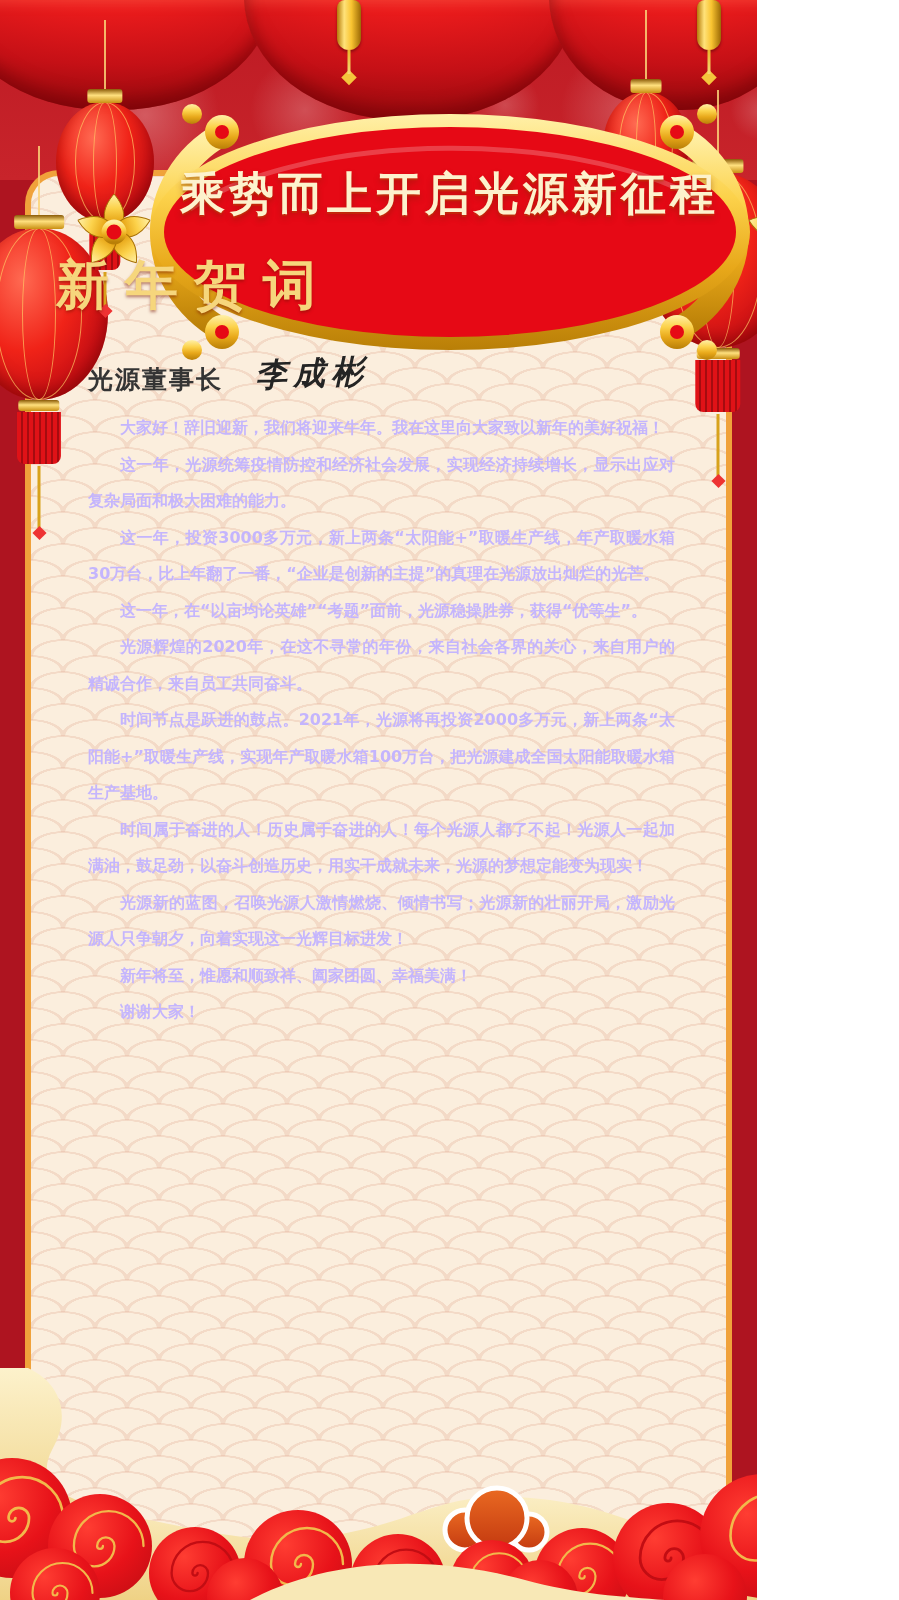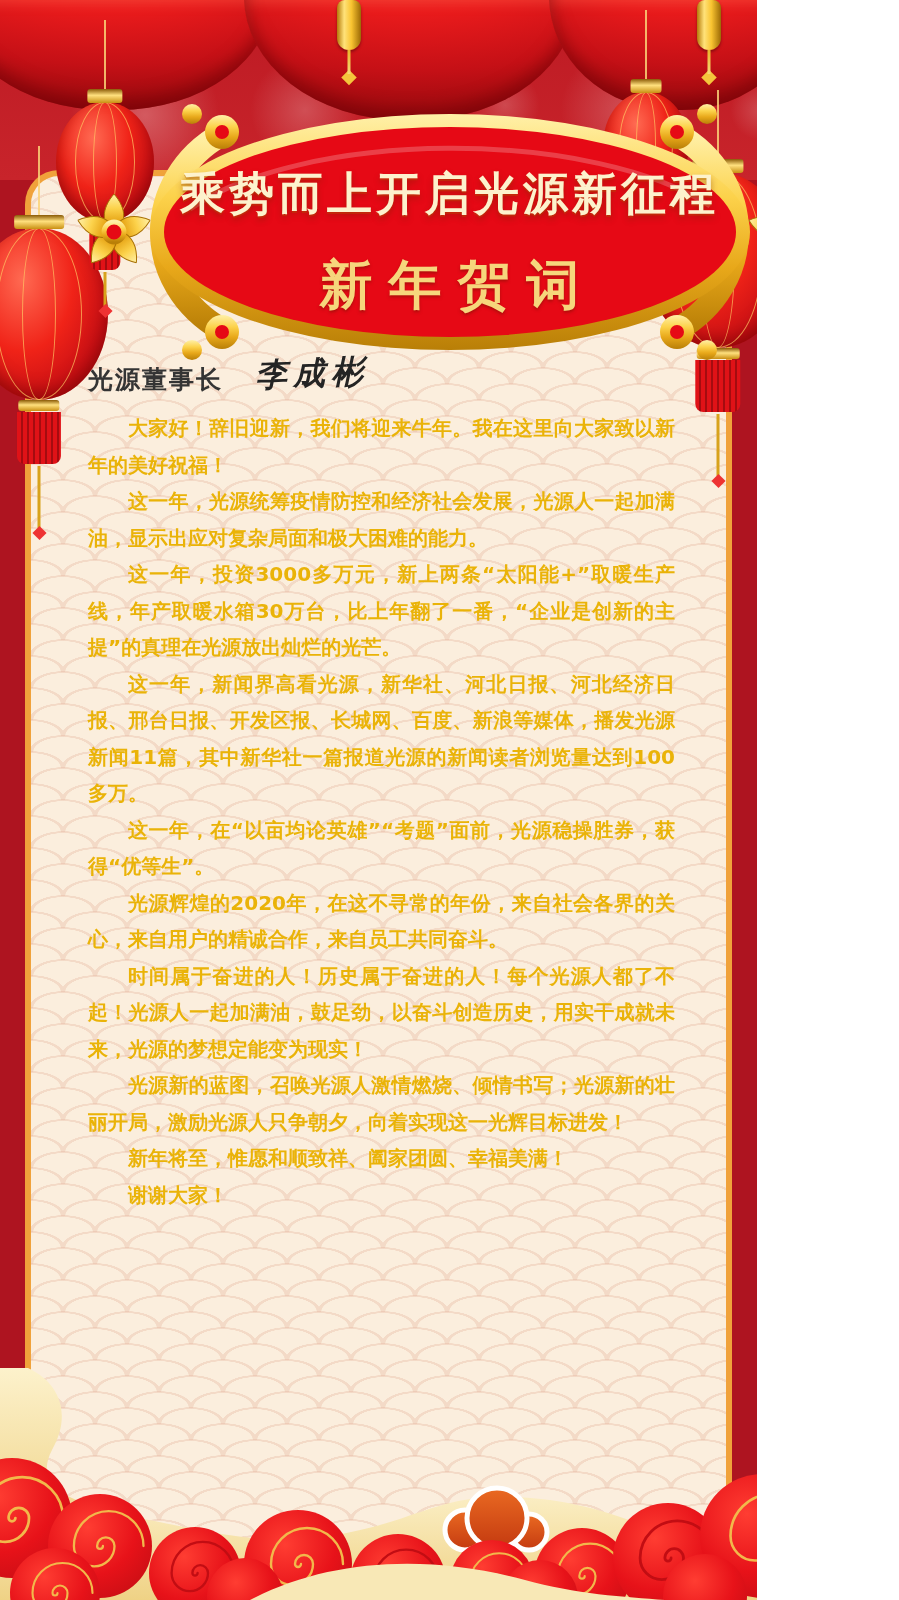--- a/index.html
+++ b/index.html
@@ -64,31 +64,31 @@
       radial-gradient(100% 100% at 50% 100%,rgba(0,0,0,0) 46%,rgba(226,172,148,.30) 47%,rgba(226,172,148,.30) 52%,rgba(0,0,0,0) 53%) 0 0/64px 32px repeat,
       radial-gradient(100% 100% at 50% 100%,rgba(0,0,0,0) 46%,rgba(226,172,148,.30) 47%,rgba(226,172,148,.30) 52%,rgba(0,0,0,0) 53%) 32px 16px/64px 32px repeat,
       #fbeedd;}
 
   
   .banner{position:absolute;left:40px;top:104px;width:819px;height:256px;z-index:5;}
   .banner svg{position:absolute;inset:0;}
   .banner-title{position:absolute;top:60px;left:0;width:100%;text-align:center;
     font-size:45px;font-weight:bold;letter-spacing:4px;color:#fdf2cd;
     text-shadow:0 2px 0 rgba(176,90,0,.35),0 4px 6px rgba(120,30,0,.45);}
-  .banner-subtitle{position:absolute;top:146px;left:0;width:100%;text-align:center;
+  .banner-subtitle{position:absolute;top:146px;left:0;width:100%;
     font-size:53px;font-weight:bold;letter-spacing:16px;text-indent:16px;color:#f6d67c;
     text-shadow:0 2px 3px rgba(120,20,0,.5);}
 
   
   .content{position:absolute;top:352px;left:88px;right:82px;z-index:2;}
   .byline{display:flex;align-items:flex-end;gap:32px;margin:0 0 14px 0;}
   .role{font-size:25px;font-weight:bold;color:#343434;letter-spacing:2px;}
   .sig{font-size:32px;font-family:"DejaVu Serif",serif;font-style:italic;font-weight:bold;
     color:#242424;transform:rotate(-2deg);letter-spacing:6px;}
-  .content p{margin:0;font-size:20px;line-height:36.5px;color:#eab308;
+  .content p{margin:0;font-size:16px;line-height:36.5px;color:#c4b5fd;
     text-indent:2em;font-weight:600;text-align:justify;}
 
   
   .clouds{position:absolute;left:0;bottom:0;width:899px;height:232px;z-index:6;}
 </style>
 </head>
 <body>
 
 <div class="page">
 
@@ -214,25 +214,25 @@
     <div class="banner-title">乘势而上开启光源新征程</div>
     <div class="banner-subtitle">新年贺词</div>
   </div>
 
   <div class="content">
     <div class="byline">
       <span class="role">光源董事长</span>
       <span class="sig">李成彬</span>
     </div>
     <p>大家好！辞旧迎新，我们将迎来牛年。我在这里向大家致以新年的美好祝福！</p>
-    <p>这一年，光源统筹疫情防控和经济社会发展，光源人一起加满油，显示出应对复杂局面和极大困难的能力。</p>
+    <p>这一年，光源统筹疫情防控和经济社会发展，实现经济持续增长，显示出应对复杂局面和极大困难的能力。</p>
     <p>这一年，投资3000多万元，新上两条“太阳能+”取暖生产线，年产取暖水箱30万台，比上年翻了一番，“企业是创新的主提”的真理在光源放出灿烂的光芒。</p>
-    <p>这一年，新闻界高看光源，新华社、河北日报、河北经济日报、邢台日报、开发区报、长城网、百度、新浪等媒体，播发光源新闻11篇，其中新华社一篇报道光源的新闻读者浏览量达到100多万。</p>
     <p>这一年，在“以亩均论英雄”“考题”面前，光源稳操胜券，获得“优等生”。</p>
     <p>光源辉煌的2020年，在这不寻常的年份，来自社会各界的关心，来自用户的精诚合作，来自员工共同奋斗。</p>
+    <p>时间节点是跃进的鼓点。2021年，光源将再投资2000多万元，新上两条“太阳能+”取暖生产线，实现年产取暖水箱100万台，把光源建成全国太阳能取暖水箱生产基地。</p>
     <p>时间属于奋进的人！历史属于奋进的人！每个光源人都了不起！光源人一起加满油，鼓足劲，以奋斗创造历史，用实干成就未来，光源的梦想定能变为现实！</p>
     <p>光源新的蓝图，召唤光源人激情燃烧、倾情书写；光源新的壮丽开局，激励光源人只争朝夕，向着实现这一光辉目标进发！</p>
     <p>新年将至，惟愿和顺致祥、阖家团圆、幸福美满！</p>
     <p>谢谢大家！</p>
   </div>
 
   <svg class="clouds" viewBox="0 0 899 232">
     <defs>
       <linearGradient id="cg" x1="0" y1="0" x2="0" y2="1">
         <stop offset="0" stop-color="#fdf3cf"></stop>

